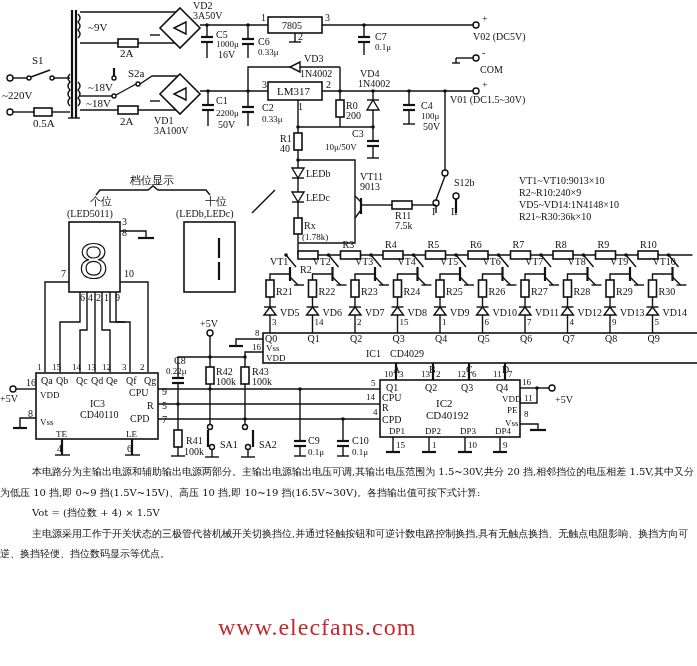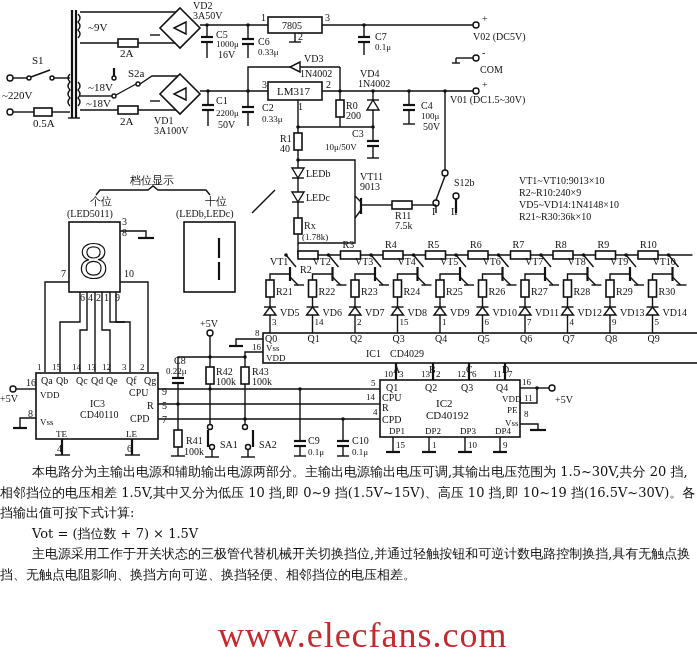--- a/index.html
+++ b/index.html
@@ -4,25 +4,25 @@
 <style>
   html,body{margin:0;padding:0;background:#fff;}
   body{width:697px;height:666px;position:relative;overflow:hidden;font-family:"Liberation Serif","DejaVu Serif",serif;color:#111;}
   #schem{position:absolute;left:0;top:0;width:697px;height:460px;}
   #schem text{font-family:"Liberation Serif","DejaVu Serif",serif;fill:#111;}
   .t9{font-size:9px;} .t10{font-size:10px;} .t11{font-size:11px;}
   .w{stroke:#111;stroke-width:1.4;fill:none;}
   .wb{stroke:#111;stroke-width:2.2;fill:none;}
   .box{stroke:#111;stroke-width:1.6;fill:#fff;}
   .dot{fill:#111;}
-  #article{position:absolute;left:0;top:462px;width:697px;font-family:"DejaVu Serif","Liberation Serif",serif;font-size:13px;line-height:20.5px;color:#111;}
+  #article{position:absolute;left:0;top:462px;width:697px;font-family:"DejaVu Serif","Liberation Serif",serif;font-size:10px;line-height:20.5px;color:#111;}
   #article p{margin:0;padding:0;}
   #article .ind{text-indent:32px;}
   #article .formula{padding-left:32px;}
-  #watermark{position:absolute;left:218px;top:614px;font-family:"Liberation Serif","DejaVu Serif",serif;font-size:36px;color:#c0181c;letter-spacing:1px;opacity:0.92;}
+  #watermark{position:absolute;left:218px;top:614px;font-family:"Liberation Serif","DejaVu Serif",serif;font-size:24px;color:#c0181c;letter-spacing:1px;opacity:0.92;}
 </style>
 </head>
 <body>
 
 <svg id="schem" viewBox="0 0 697 460" xmlns="http://www.w3.org/2000/svg">
 
   <g>
     <circle cx="10" cy="78" r="3" class="w"></circle>
     <circle cx="10" cy="112" r="3" class="w"></circle>
     <text x="2" y="99" class="t11">~220V</text>
@@ -663,16 +663,16 @@
     <circle cx="537" cy="388" r="1.8" class="dot"></circle>
     <circle cx="552" cy="388" r="3" class="w"></circle>
     <text x="555" y="403" class="t10">+5V</text>
     <polyline points="520,424 538,424 538,430" class="w"></polyline>
     <line x1="530" y1="430" x2="546" y2="430" class="wb"></line>
   </g>
 </svg>
 
 <div id="article">
   <p class="ind">本电路分为主输出电源和辅助输出电源两部分。主输出电源输出电压可调,其输出电压范围为 1.5~30V,共分 20 挡,相邻挡位的电压相差 1.5V,其中又分为低压 10 挡,即 0~9 挡(1.5V~15V)、高压 10 挡,即 10~19 挡(16.5V~30V)。各挡输出值可按下式计算:</p>
-  <p class="formula">Vot = (挡位数 + 7) × 1.5V</p>
-  <p class="ind">主电源采用工作于开关状态的三极管代替机械开关切换挡位,并通过轻触按钮和可逆计数电路控制换挡,具有无触点换挡、无触点电阻影响、换挡方向可逆、换挡轻便、相邻挡位的电压相差。</p>
+  <p class="formula">Vot = (挡位数 + 4) × 1.5V</p>
+  <p class="ind">主电源采用工作于开关状态的三极管代替机械开关切换挡位,并通过轻触按钮和可逆计数电路控制换挡,具有无触点换挡、无触点电阻影响、换挡方向可逆、换挡轻便、挡位数码显示等优点。</p>
 </div>
 <div id="watermark">www.elecfans.com</div>
 
 </body></html>

